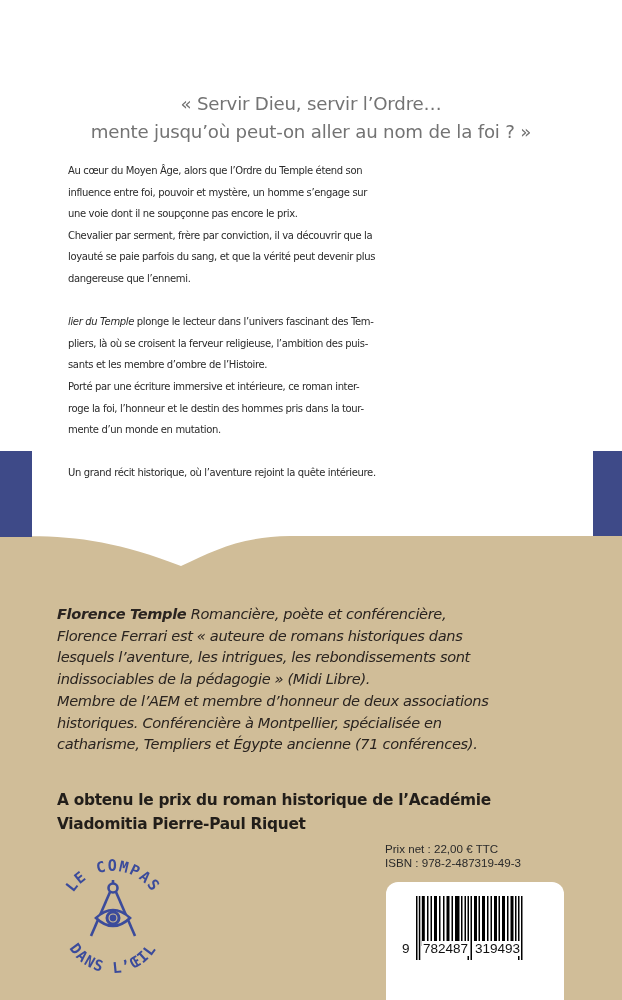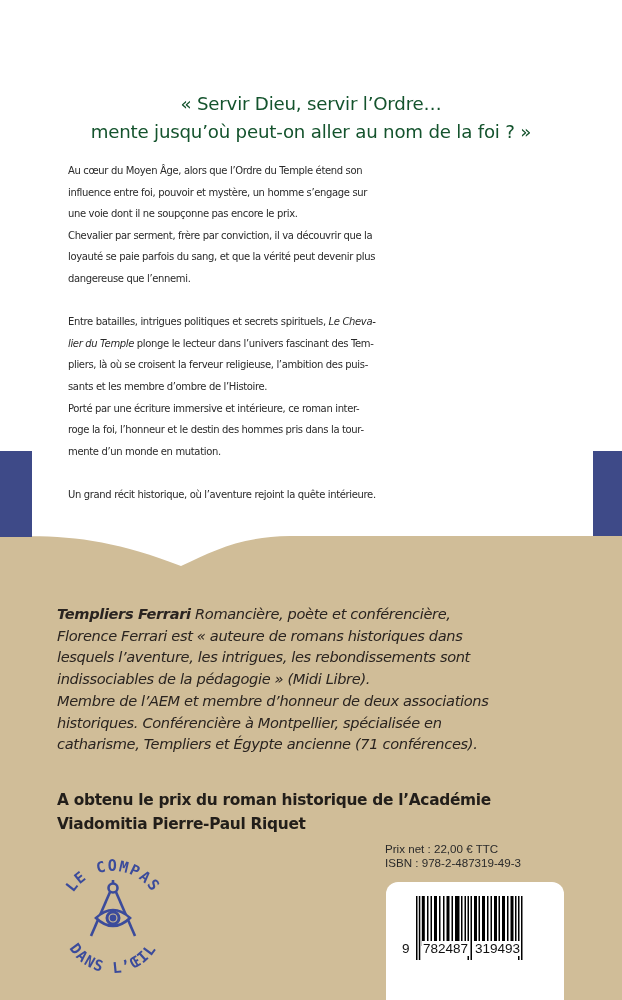--- a/index.html
+++ b/index.html
@@ -29,21 +29,21 @@
       background: #3e4a88;
     }
     .side-tab.left { left: 0; top: 451px; width: 32px; height: 86px; }
     .side-tab.right { left: 593px; top: 451px; width: 29px; height: 85px; }
 
     .quote {
       position: absolute;
       left: 0; top: 90px;
       width: 622px;
       text-align: center;
-      color: #14532d;
+      color: #737373;
       font-size: 18.2px;
       line-height: 28px;
       letter-spacing: -0.2px;
     }
     .quote div { white-space: nowrap; }
 
     .synopsis {
       position: absolute;
       left: 68px; top: 160px;
       width: 520px;
@@ -137,33 +137,32 @@
   </div>
 
   <div class="synopsis">
     <span class="line">Au cœur du Moyen Âge, alors que l’Ordre du Temple étend son</span>
     <span class="line">influence entre foi, pouvoir et mystère, un homme s’engage sur</span>
     <span class="line">une voie dont il ne soupçonne pas encore le prix.</span>
     <span class="line">Chevalier par serment, frère par conviction, il va découvrir que la</span>
     <span class="line">loyauté se paie parfois du sang, et que la vérité peut devenir plus</span>
     <span class="line">dangereuse que l’ennemi.</span>
     <div class="gap"></div>
-    <span class="line"><span>Entre batailles, intrigues politiques et secrets spirituels, </span><em>Le Cheva-</em></span>
     <span class="line"><em>lier du Temple</em><span> plonge le lecteur dans l’univers fascinant des Tem-</span></span>
     <span class="line">pliers, là où se croisent la ferveur religieuse, l’ambition des puis-</span>
     <span class="line">sants et les membre d’ombre de l’Histoire.</span>
     <span class="line">Porté par une écriture immersive et intérieure, ce roman inter-</span>
     <span class="line">roge la foi, l’honneur et le destin des hommes pris dans la tour-</span>
     <span class="line">mente d’un monde en mutation.</span>
     <div class="gap"></div>
     <span class="line">Un grand récit historique, où l’aventure rejoint la quête intérieure.</span>
   </div>
 
   <div class="bio">
-    <span class="line"><b>Templiers Ferrari</b><span> Romancière, poète et conférencière,</span></span>
+    <span class="line"><b>Florence Temple</b><span> Romancière, poète et conférencière,</span></span>
     <span class="line">Florence Ferrari est « auteure de romans historiques dans</span>
     <span class="line">lesquels l’aventure, les intrigues, les rebondissements sont</span>
     <span class="line">indissociables de la pédagogie » (Midi Libre).</span>
     <span class="line">Membre de l’AEM et membre d’honneur de deux associations</span>
     <span class="line">historiques. Conférencière à Montpellier, spécialisée en</span>
     <span class="line">catharisme, Templiers et Égypte ancienne (71 conférences).</span>
   </div>
 
   <div class="award">
     <span class="line">A obtenu le prix du roman historique de l’Académie</span>

